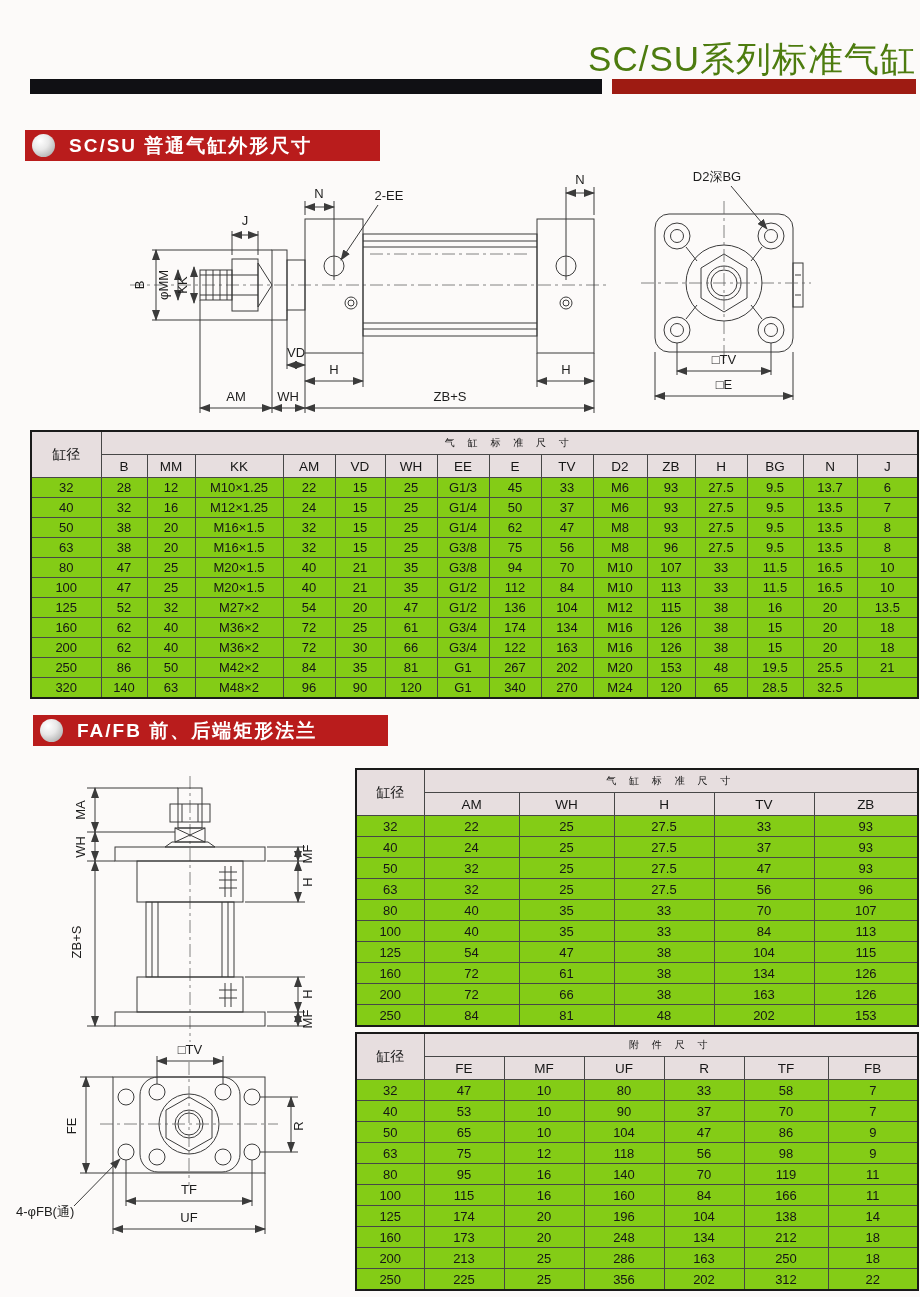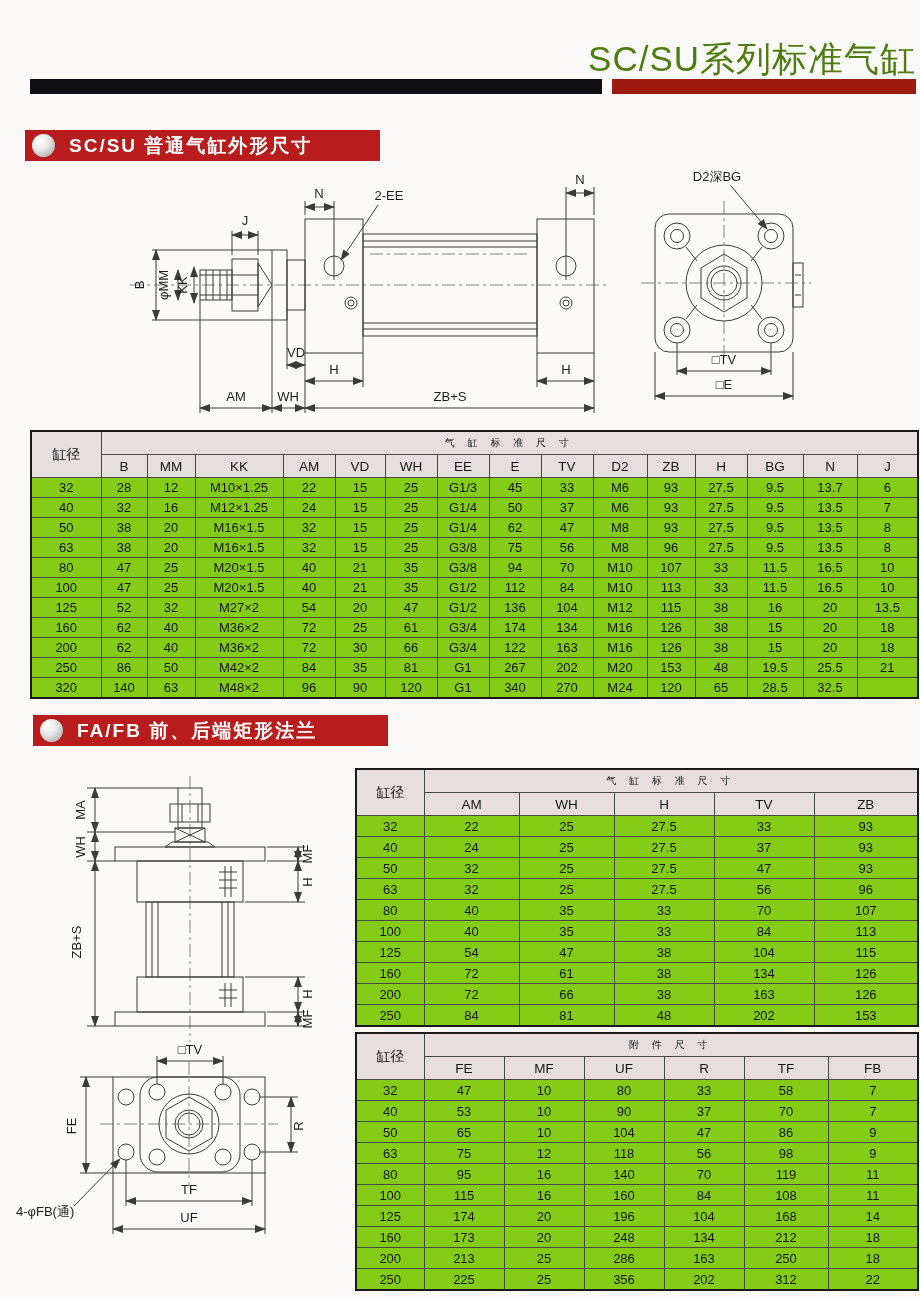--- a/index.html
+++ b/index.html
@@ -740,30 +740,30 @@
           <td>70</td>
           <td>119</td>
           <td>11</td>
         </tr>
         <tr>
           <td>100</td>
           <td>115</td>
           <td>16</td>
           <td>160</td>
           <td>84</td>
-          <td>108</td>
+          <td>166</td>
           <td>11</td>
         </tr>
         <tr>
           <td>125</td>
           <td>174</td>
           <td>20</td>
           <td>196</td>
           <td>104</td>
-          <td>168</td>
+          <td>138</td>
           <td>14</td>
         </tr>
         <tr>
           <td>160</td>
           <td>173</td>
           <td>20</td>
           <td>248</td>
           <td>134</td>
           <td>212</td>
           <td>18</td>

